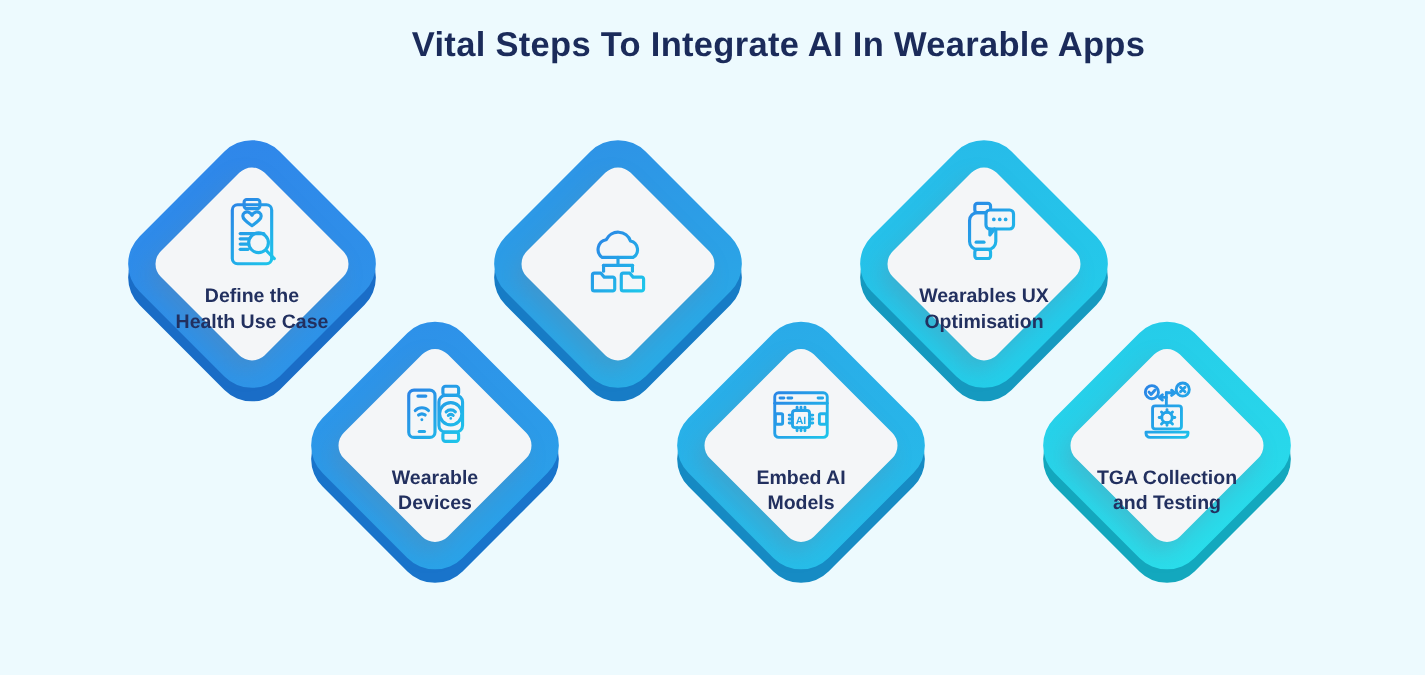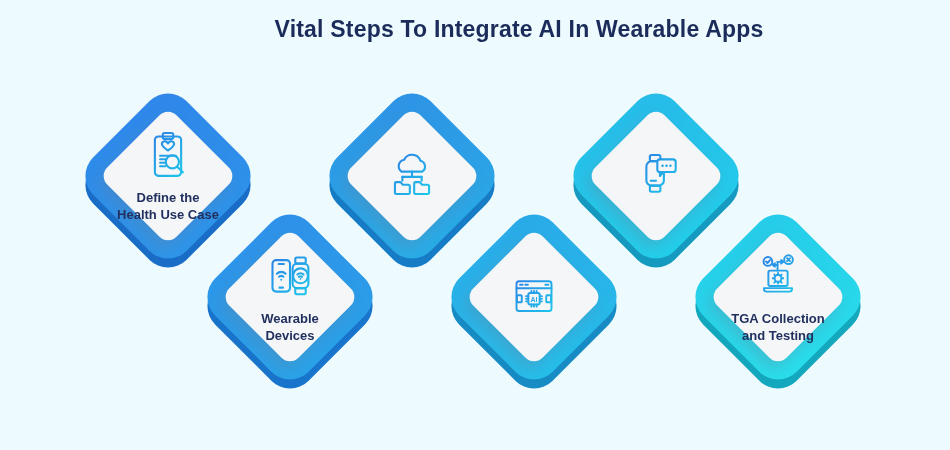--- a/index.html
+++ b/index.html
@@ -150,20 +150,22 @@
           <rect x="25.5" y="27.5" width="13" height="13" rx="2"></rect>
           <text x="32" y="37.5" font-size="8" font-weight="bold" text-anchor="middle" fill="url(#ig)" stroke="none" font-family="Liberation Sans, sans-serif">AI</text>
           <path d="M29 27.5 V25 M32 27.5 V25 M35 27.5 V25"></path>
           <path d="M29 40.5 V43 M32 40.5 V43 M35 40.5 V43"></path>
           <path d="M25.5 31 H23 M25.5 34 H23 M25.5 37 H23"></path>
           <path d="M38.5 31 H41 M38.5 34 H41 M38.5 37 H41"></path>
           <rect x="12.5" y="30" width="5.5" height="8" rx="1"></rect>
           <rect x="46" y="30" width="5.5" height="8" rx="1"></rect>
         </svg>
       </span>
+      <div class="label">Embed AI
+Models</div>
     </div>
   </div>
 
   <div class="step s5">
     <div class="diamond-shadow" style="background: rgb(21, 154, 192);"></div>
     <div class="diamond-border" style="background: linear-gradient(120deg, rgb(39, 186, 233), rgb(35, 208, 234));"></div>
     <div class="diamond-inner"></div>
     <div class="content">
       <span class="icon">
         <svg viewBox="0 0 64 64" fill="none" stroke="url(#ig)" stroke-width="2.4" stroke-linecap="round" stroke-linejoin="round">
@@ -171,20 +173,22 @@
           <rect x="21" y="15" width="20" height="28" rx="6"></rect>
           <path d="M26 37.5 h6"></path>
           <rect x="25" y="43" width="12" height="7" rx="2"></rect>
           <rect x="33.5" y="13" width="21" height="14.5" rx="3" fill="#F4F6F8"></rect>
           <path d="M40 27.5 L36.5 32 V27.5"></path>
           <circle cx="39.5" cy="20.2" r="1.4" fill="url(#ig)" stroke="none"></circle>
           <circle cx="44" cy="20.2" r="1.4" fill="url(#ig)" stroke="none"></circle>
           <circle cx="48.5" cy="20.2" r="1.4" fill="url(#ig)" stroke="none"></circle>
         </svg>
       </span>
+      <div class="label">Wearables UX
+Optimisation</div>
     </div>
   </div>
 
   <div class="step s6">
     <div class="diamond-shadow" style="background: rgb(19, 168, 190);"></div>
     <div class="diamond-border" style="background: linear-gradient(120deg, rgb(37, 203, 233), rgb(42, 223, 235));"></div>
     <div class="diamond-inner"></div>
     <div class="content">
       <span class="icon">
         <svg viewBox="0 0 64 64" fill="none" stroke="url(#ig)" stroke-width="2.2" stroke-linecap="round" stroke-linejoin="round">

